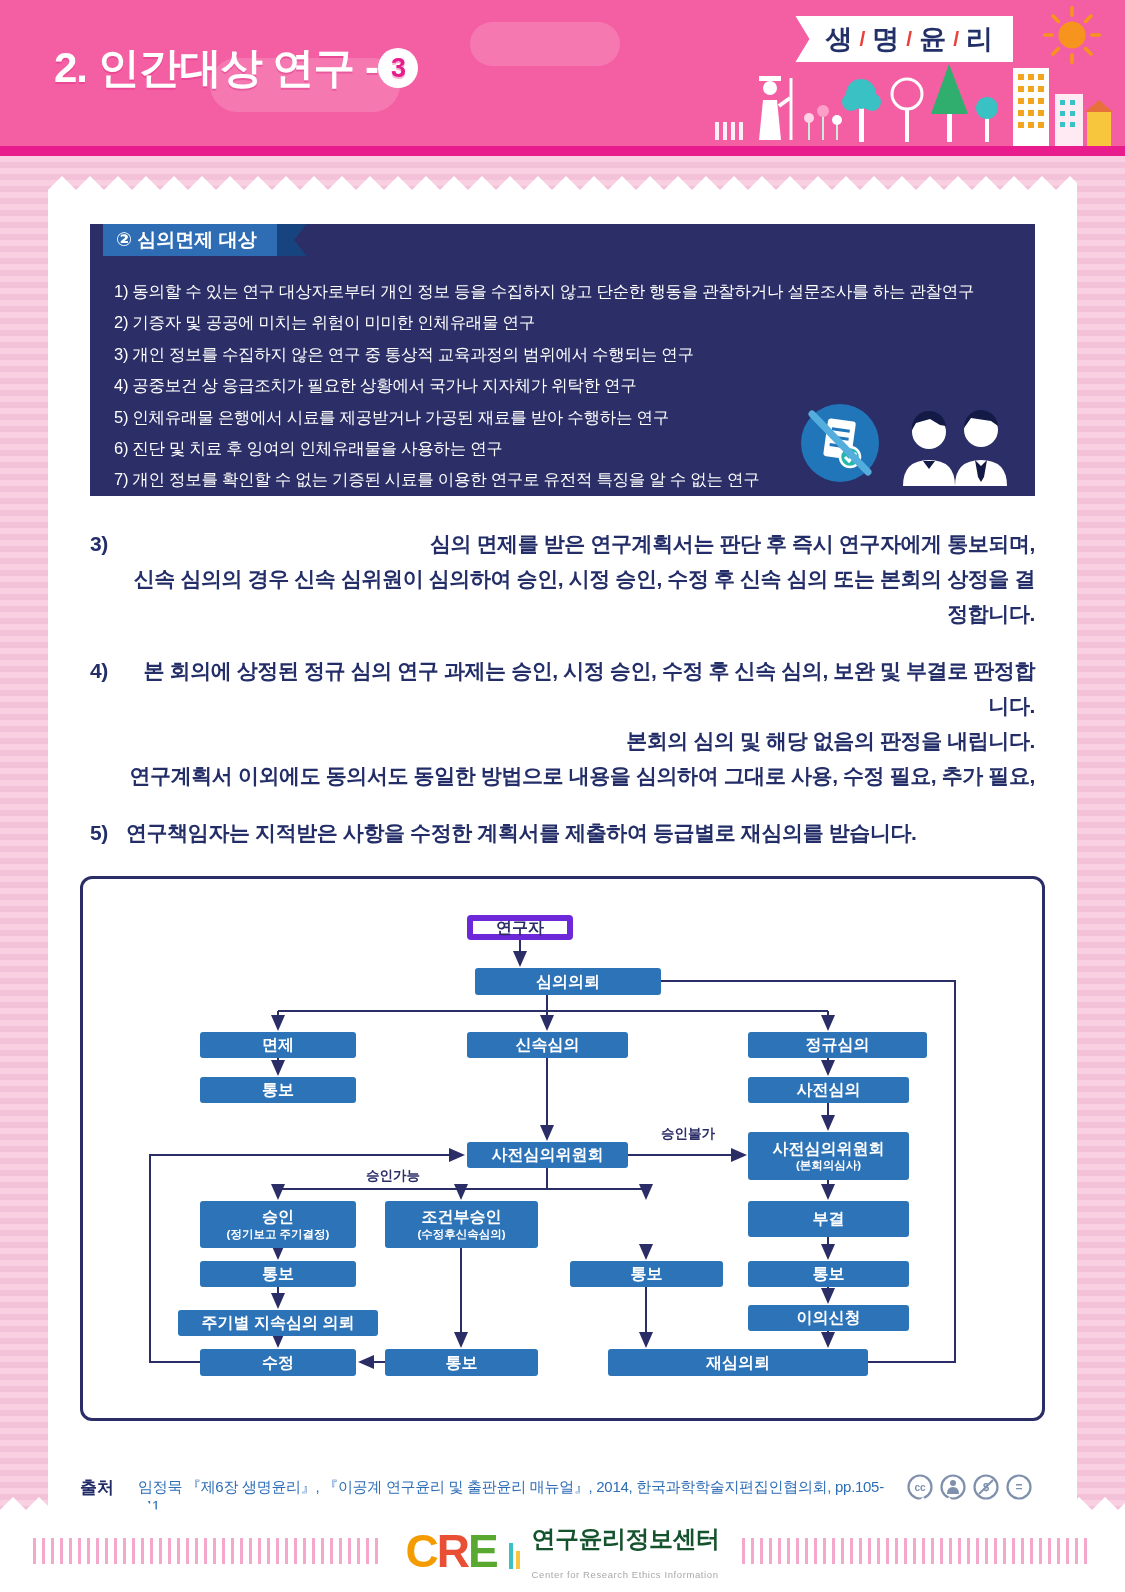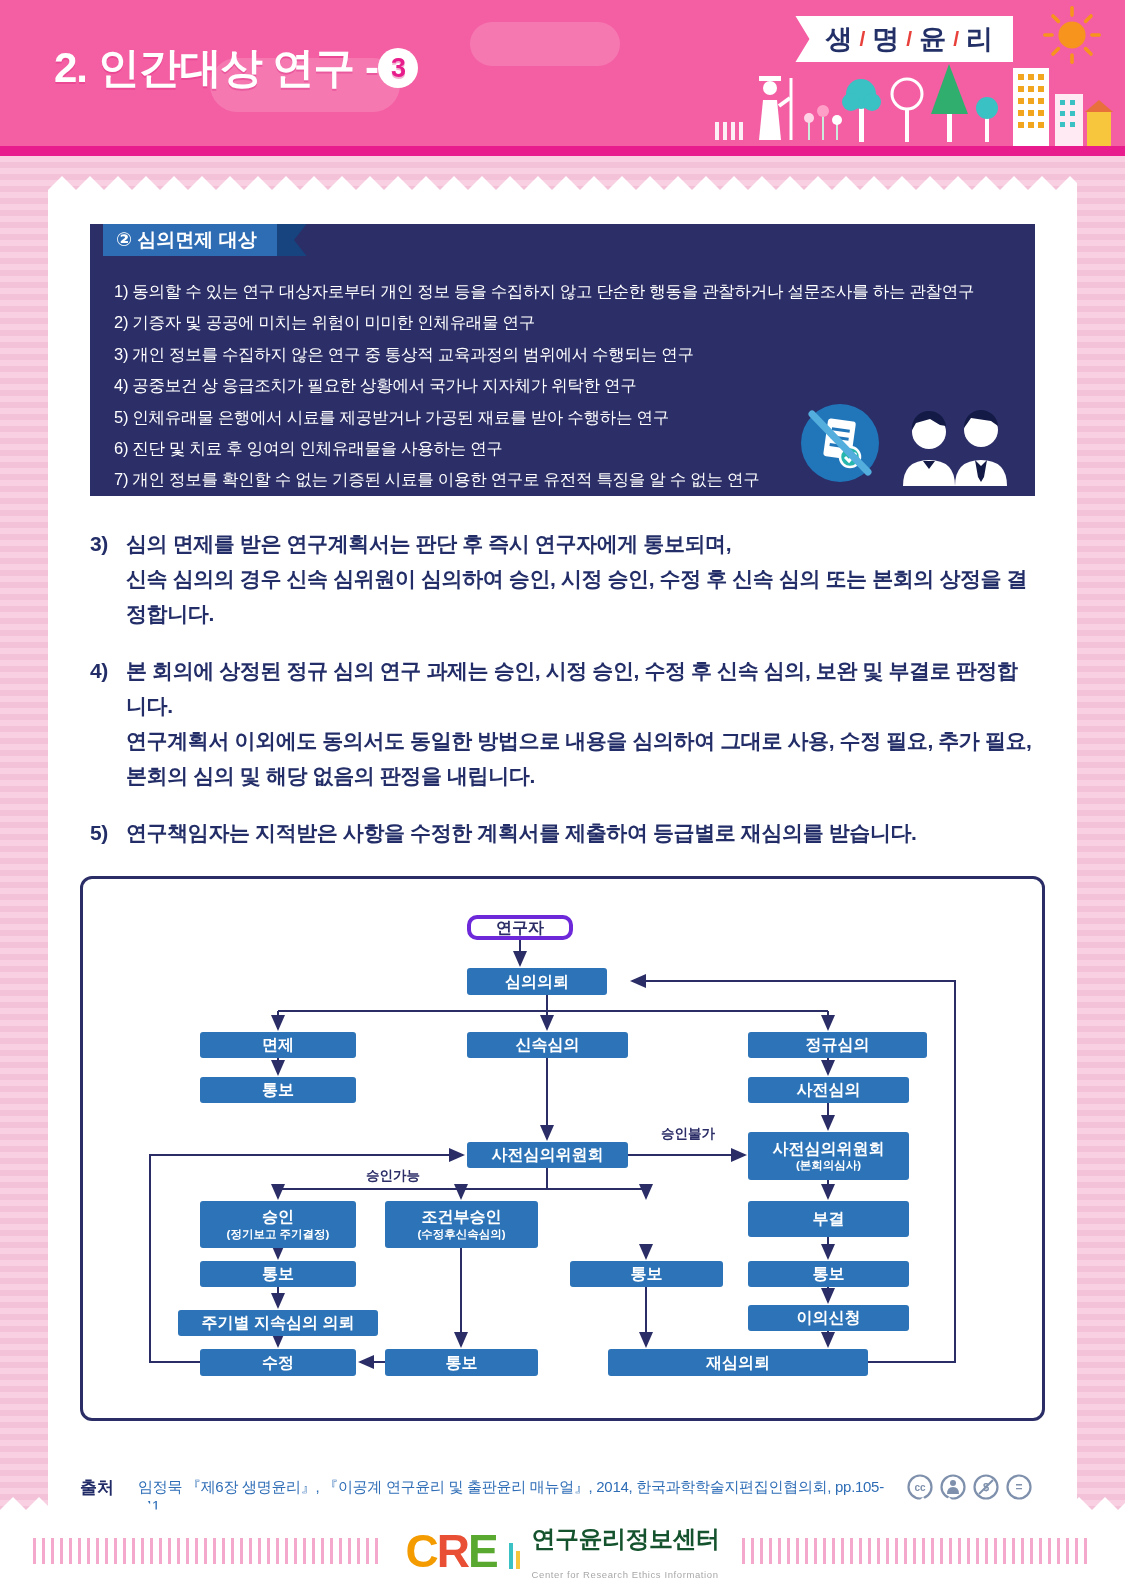--- a/index.html
+++ b/index.html
@@ -42,30 +42,30 @@
   .ribbon::after{ content:""; position:absolute; left:100%; top:0; width:30px; height:100%;
     background:#17437e; clip-path:polygon(0 0,100% 0,58% 50%,100% 100%,0 100%); }
   .exempt-list{ padding:52px 26px 0 24px; }
   .exempt-item{ color:#fff; font-size:16.5px; line-height:31.4px; letter-spacing:-0.3px; }
   .panel-icons{ position:absolute; right:16px; bottom:10px; display:flex; align-items:flex-end; gap:10px; }
 
   
   .paras{ margin:30px 42px 0; color:#232e68; }
   .para{ display:flex; gap:8px; margin-bottom:22px; font-size:21px; font-weight:600; letter-spacing:-0.4px; }
   .para-num{ width:28px; flex:none; line-height:35px; }
-  .para-line{ line-height:35px; }
+  .para-line{ line-height:35px;text-align:right; }
 
   
   .flowchart{ position:relative; width:965px; height:545px; margin:26px auto 0;
     border:3px solid #2b2d66; border-radius:12px; background:#fff; }
   .fc-lines{ position:absolute; left:0; top:0; }
   .fc-node{ position:absolute; display:flex; flex-direction:column; align-items:center; justify-content:center;
     font-weight:bold; text-align:center; line-height:1.1; }
   .fc-node.blue{ background:#2d73b7; color:#fff; border-radius:3px; font-size:16px; }
-  .fc-node.white{ background:#fff; border:4px solid #6d28d9; color:#2b2d66; border-radius:10px; font-size:16px; }
+  .fc-node.white{ background:#fff; border:6px solid #6d28d9; color:#2b2d66; border-radius:4px; font-size:16px; }
   .fc-node .l2{ font-size:11.5px; margin-top:2px; }
   .fc-label{ position:absolute; font-size:13.5px; font-weight:bold; color:#2b2d66; text-align:center; }
 
   
   .source-row{ margin:52px 32px 0; display:flex; align-items:flex-start; }
   .source-label{ font-size:17px; font-weight:bold; color:#202a66; padding-top:3px; }
   .source-text{ flex:1; margin-left:24px; padding-top:5px; font-size:15px; color:#2e6db6; letter-spacing:-0.3px; }
   .cc-block{ width:150px; text-align:center; flex:none; }
   .cc-caption{ margin-top:2px; font-size:9.5px; font-weight:bold; color:#ef3e75; }
 
@@ -260,22 +260,22 @@
           <div class="para-num">3)</div>
           <div class="para-body">
             <div class="para-line">심의 면제를 받은 연구계획서는 판단 후 즉시 연구자에게 통보되며,</div>
             <div class="para-line">신속 심의의 경우 신속 심위원이 심의하여 승인, 시정 승인, 수정 후 신속 심의 또는 본회의 상정을 결정합니다.</div>
           </div>
         </div>
         <div class="para">
           <div class="para-num">4)</div>
           <div class="para-body">
             <div class="para-line">본 회의에 상정된 정규 심의 연구 과제는 승인, 시정 승인, 수정 후 신속 심의, 보완 및 부결로 판정합니다.</div>
+            <div class="para-line">본회의 심의 및 해당 없음의 판정을 내립니다.</div>
             <div class="para-line">연구계획서 이외에도 동의서도 동일한 방법으로 내용을 심의하여 그대로 사용, 수정 필요, 추가 필요,</div>
-            <div class="para-line">본회의 심의 및 해당 없음의 판정을 내립니다.</div>
           </div>
         </div>
         <div class="para">
           <div class="para-num">5)</div>
           <div class="para-body">
             <div class="para-line">연구책임자는 지적받은 사항을 수정한 계획서를 제출하여 등급별로 재심의를 받습니다.</div>
           </div>
         </div>
       </div>
 
@@ -315,21 +315,21 @@
             <path d="M745,452 L745,467" marker-end="url(#ah)"></path>
             <path d="M302,483 L277,483" marker-end="url(#ah)"></path>
             <path d="M117,483 L67,483 L67,276 L380,276" marker-end="url(#ah)"></path>
             <path d="M785,483 L872,483 L872,102 L549,102" marker-end="url(#ah)"></path>
           </g>
         </svg>
 
         <div class="fc-node white" style="left:384px;top:36px;width:106px;height:25px">
             <span>연구자</span>
           </div>
-        <div class="fc-node blue" style="left:384px;top:89px;width:140px;height:27px">
+        <div class="fc-node blue" style="left:392px;top:89px;width:186px;height:27px">
             <span>심의의뢰</span>
           </div>
         <div class="fc-node blue" style="left:117px;top:153px;width:156px;height:26px">
             <span>면제</span>
           </div>
         <div class="fc-node blue" style="left:117px;top:198px;width:156px;height:26px">
             <span>통보</span>
           </div>
         <div class="fc-node blue" style="left:384px;top:153px;width:161px;height:26px">
             <span>신속심의</span>

